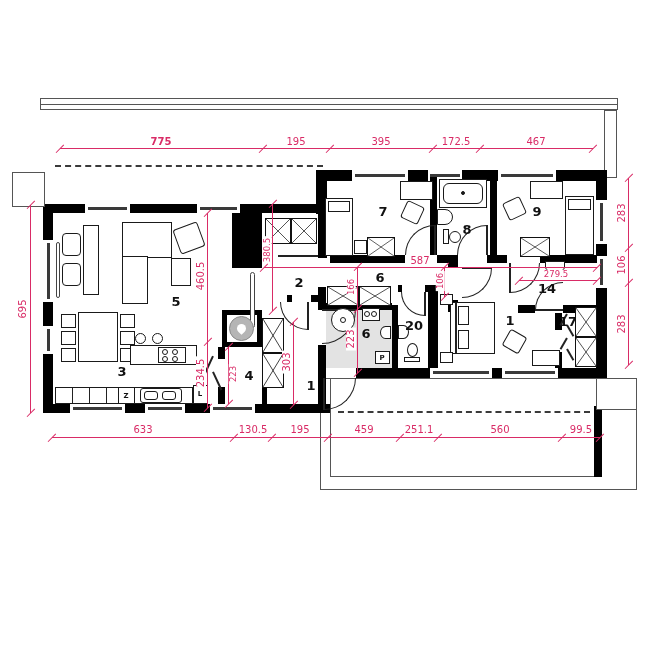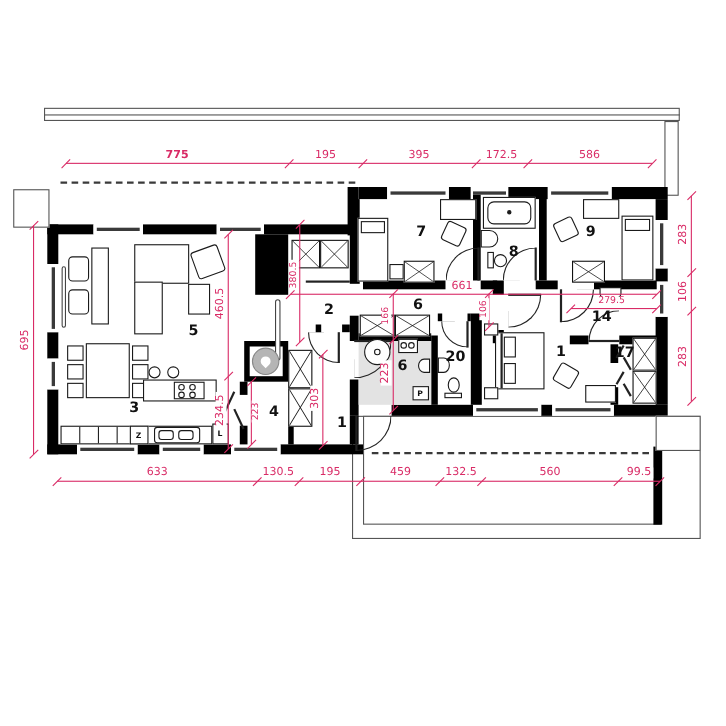--- a/index.html
+++ b/index.html
@@ -321,41 +321,41 @@
   <div class="rl" style="left:568px;top:321px;">17</div>
   <div class="rl" style="left:510px;top:320px;">1</div>
   <div class="rl" style="left:414px;top:325px;">20</div>
   <div class="rl" style="left:366px;top:333px;">6</div>
 
   <div class="dl" style="left:60px;top:148px;width:533px;height:1.3px;"></div>
   <div class="dt" style="left:161px;top:142px;font-weight:bold;">775</div>
   <div class="dt" style="left:296px;top:142px;">195</div>
   <div class="dt" style="left:381px;top:142px;">395</div>
   <div class="dt" style="left:456px;top:142px;">172.5</div>
-  <div class="dt" style="left:536px;top:142px;">586</div>
+  <div class="dt" style="left:536px;top:142px;">467</div>
 
   <div class="dl" style="left:52px;top:437px;width:548px;height:1.3px;"></div>
   <div class="dt" style="left:143px;top:430px;">633</div>
   <div class="dt" style="left:253px;top:430px;">130.5</div>
   <div class="dt" style="left:300px;top:430px;">195</div>
   <div class="dt" style="left:364px;top:430px;">459</div>
-  <div class="dt" style="left:419px;top:430px;">132.5</div>
+  <div class="dt" style="left:419px;top:430px;">251.1</div>
   <div class="dt" style="left:500px;top:430px;">560</div>
   <div class="dt" style="left:581px;top:430px;">99.5</div>
 
   <div class="dl" style="left:30px;top:205px;width:1.3px;height:208px;"></div>
   <div class="dt v" style="left:23px;top:309px;">695</div>
 
   <div class="dl" style="left:628px;top:178px;width:1.3px;height:187px;"></div>
   <div class="dt v" style="left:622px;top:213px;">283</div>
   <div class="dt v" style="left:622px;top:265px;">106</div>
   <div class="dt v" style="left:622px;top:324px;">283</div>
 
   <div class="dl" style="left:264px;top:267px;width:333px;height:1.2px;"></div>
-  <div class="dt" style="left:420px;top:261px;">661</div>
+  <div class="dt" style="left:420px;top:261px;">587</div>
   <div class="dl" style="left:272px;top:204px;width:1.2px;height:107px;"></div>
   <div class="dt v sm" style="left:267px;top:250px;">380.5</div>
   <div class="dl" style="left:207px;top:213px;width:1.2px;height:195px;"></div>
   <div class="dt v" style="left:201px;top:276px;">460.5</div>
   <div class="dt v" style="left:201px;top:373px;">234.5</div>
   <div class="dl" style="left:357px;top:267px;width:1.2px;height:106px;"></div>
   <div class="dt v sm" style="left:351px;top:287px;">166</div>
   <div class="dt v" style="left:351px;top:339px;">223</div>
   <div class="dl" style="left:444px;top:267px;width:1.2px;height:30px;"></div>
   <div class="dt v sm" style="left:440px;top:281px;">106</div>

